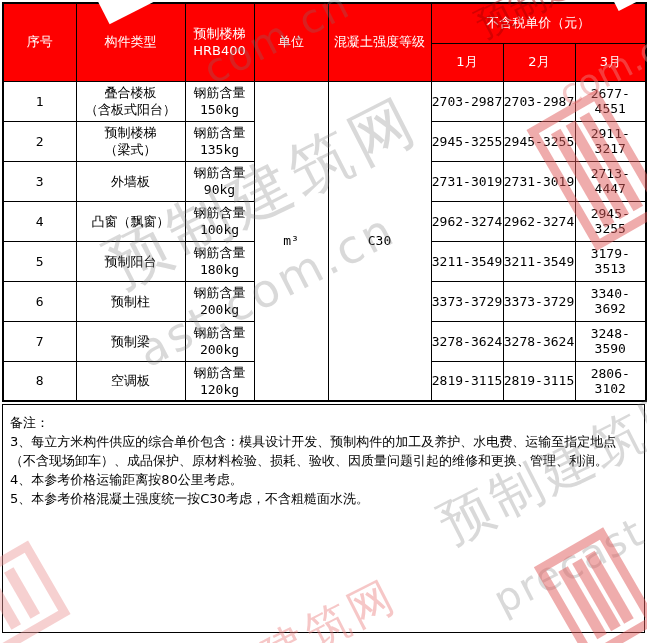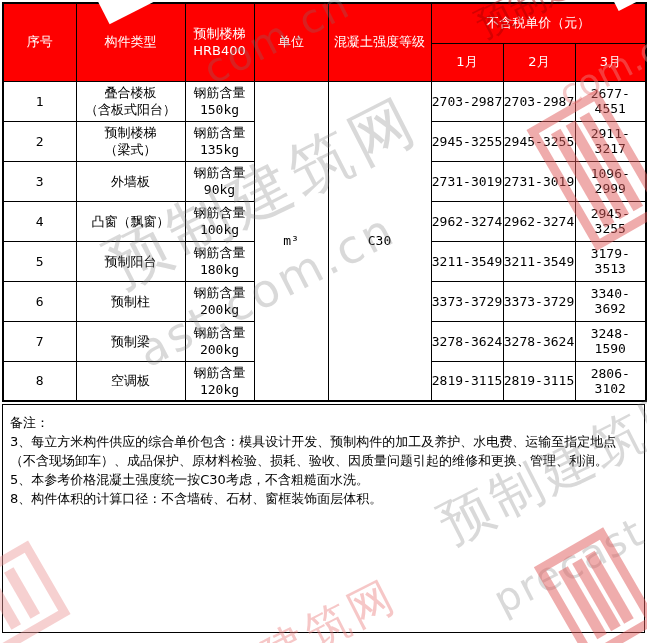--- a/index.html
+++ b/index.html
@@ -124,21 +124,21 @@
         <td class="two-line">
           <span>外墙板</span>
           <span></span>
         </td>
         <td class="two-line">
           <span>钢筋含量</span>
           <span class="num">90kg</span>
         </td>
         <td class="num">2731-3019</td>
         <td class="num">2731-3019</td>
-        <td class="num">1096-2999</td>
+        <td class="num">2713-4447</td>
       </tr>
       <tr>
         <td class="num">4</td>
         <td class="two-line">
           <span>凸窗（飘窗）</span>
           <span></span>
         </td>
         <td class="two-line">
           <span>钢筋含量</span>
           <span class="num">100kg</span>
@@ -180,21 +180,21 @@
         <td class="two-line">
           <span>预制梁</span>
           <span></span>
         </td>
         <td class="two-line">
           <span>钢筋含量</span>
           <span class="num">200kg</span>
         </td>
         <td class="num">3278-3624</td>
         <td class="num">3278-3624</td>
-        <td class="num">3248-1590</td>
+        <td class="num">3248-3590</td>
       </tr>
       <tr>
         <td class="num">8</td>
         <td class="two-line">
           <span>空调板</span>
           <span></span>
         </td>
         <td class="two-line">
           <span>钢筋含量</span>
           <span class="num">120kg</span>
@@ -202,22 +202,22 @@
         <td class="num">2819-3115</td>
         <td class="num">2819-3115</td>
         <td class="num">2806-3102</td>
       </tr>
     </tbody>
   </table>
 
   <div class="notes-box">
     <div class="note-line">备注：</div>
     <div class="note-line">3、每立方米构件供应的综合单价包含：模具设计开发、预制构件的加工及养护、水电费、运输至指定地点（不含现场卸车）、成品保护、原材料检验、损耗、验收、因质量问题引起的维修和更换、管理、利润。</div>
+    <div class="note-line">4、本参考价格运输距离按80公里考虑。</div>
     <div class="note-line">5、本参考价格混凝土强度统一按C30考虑，不含粗糙面水洗。</div>
-    <div class="note-line">8、构件体积的计算口径：不含墙砖、石材、窗框装饰面层体积。</div>
   </div>
 
   <div class="wm-layer">
     <div class="wm-white-blob">
       
     </div>
     <div class="wm-white-corner"></div>
 
     <span class="wm wm-dark" style="left:468px; top:6px; font-size:36px; transform:rotate(-27deg);">预制建筑网</span>
 

